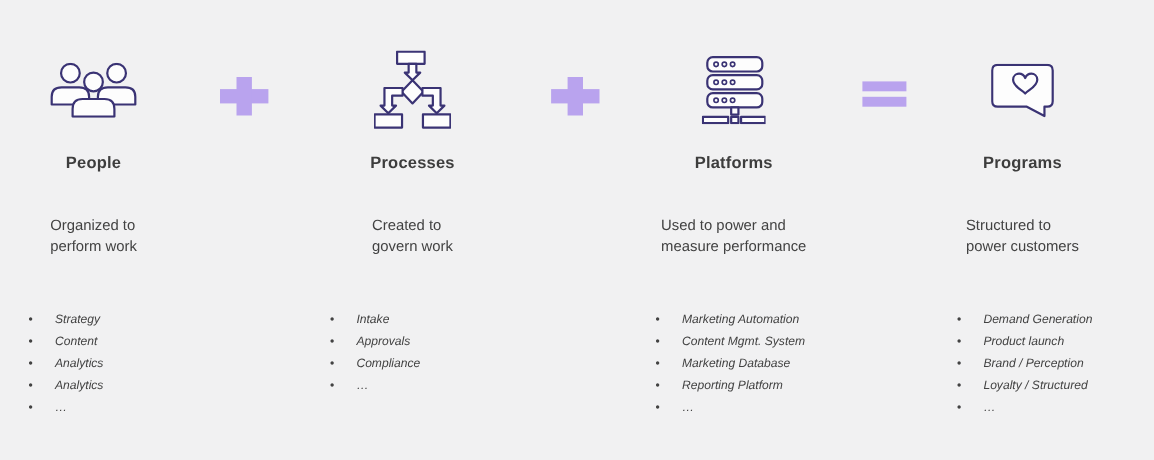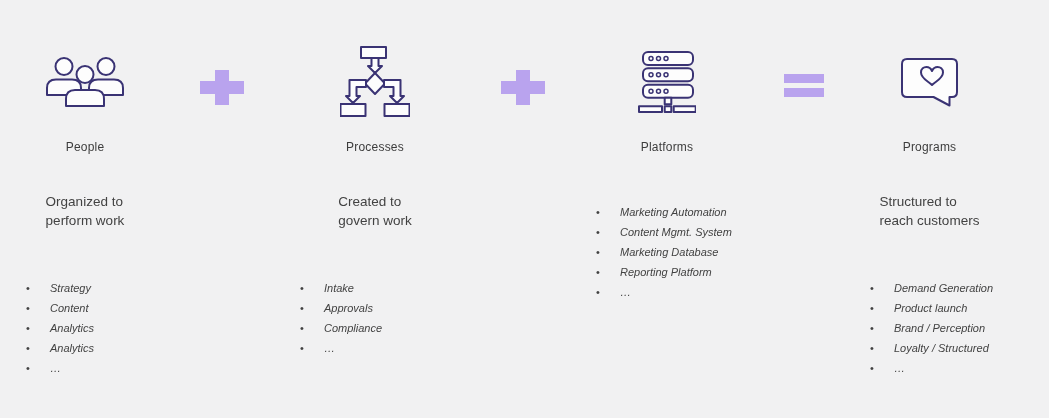--- a/index.html
+++ b/index.html
@@ -30,21 +30,21 @@
   .operator{display:flex;justify-content:center;align-items:flex-start;}
   .op-plus{padding-top:70px;}
   .op-equals{padding-top:74px;}
 
   .icon-box{
     margin-top:40px;height:84px;
     display:flex;align-items:center;justify-content:center;
   }
   .title{
     margin-top:16px;
-    font-size:12px;font-weight:normal;color:var(--title);
+    font-size:15px;font-weight:bold;color:var(--title);
     letter-spacing:.2px;
   }
   .desc{
     margin-top:38px;
     font-size:13.5px;line-height:19px;color:var(--text);
   }
   .bullets{
     margin:48px 0 0 0;padding:0 0 0 26px;
     list-style:none;align-self:stretch;
   }
@@ -149,20 +149,24 @@
         <circle class="icon-dot" cx="13" cy="40.2" r="2"></circle>
         <circle class="icon-dot" cx="20.5" cy="40.2" r="2"></circle>
         <circle class="icon-dot" cx="28" cy="40.2" r="2"></circle>
         <rect class="icon-shape" x="26.7" y="46.7" width="6.6" height="6.5"></rect>
         <rect class="icon-shape" x="1" y="55.3" width="23" height="5.7"></rect>
         <rect class="icon-shape" x="26.7" y="55.3" width="6.6" height="5.7"></rect>
         <rect class="icon-shape" x="35.7" y="55.3" width="22" height="5.7"></rect>
       </svg>
     </div>
     <div class="title">Platforms</div>
+    <div class="desc">
+      <div>Used to power and</div>
+      <div>measure performance</div>
+    </div>
     <ul class="bullets">
       <li>Marketing Automation</li>
       <li>Content Mgmt. System</li>
       <li>Marketing Database</li>
       <li>Reporting Platform</li>
       <li>…</li>
     </ul>
   </div>
 
   <div class="operator op-3 op-equals">
@@ -175,21 +179,21 @@
   <div class="column col-4">
     <div class="icon-box">
       <svg width="58" height="49" viewBox="0 0 58 49" aria-hidden="true">
         <path class="icon-shape" d="M6,1 H51 Q56,1 56,6 V34 Q56,39 51,39 H48.5 V47.5 L32.5,39 H6 Q1,39 1,34 V6 Q1,1 6,1 Z"></path>
         <path class="icon-line" d="M31,27 C27.5,23.5 20,20.5 20,14.5 C20,10.8 22.8,9 25.4,9 C27.8,9 30,10.6 31,13 C32,10.6 34.2,9 36.6,9 C39.2,9 42,10.8 42,14.5 C42,20.5 34.5,23.5 31,27 Z"></path>
       </svg>
     </div>
     <div class="title">Programs</div>
     <div class="desc">
       <div>Structured to</div>
-      <div>reach customers</div>
+      <div>power customers</div>
     </div>
     <ul class="bullets">
       <li>Demand Generation</li>
       <li>Product launch</li>
       <li>Brand / Perception</li>
       <li>Loyalty / Structured</li>
       <li>…</li>
     </ul>
   </div>
 

